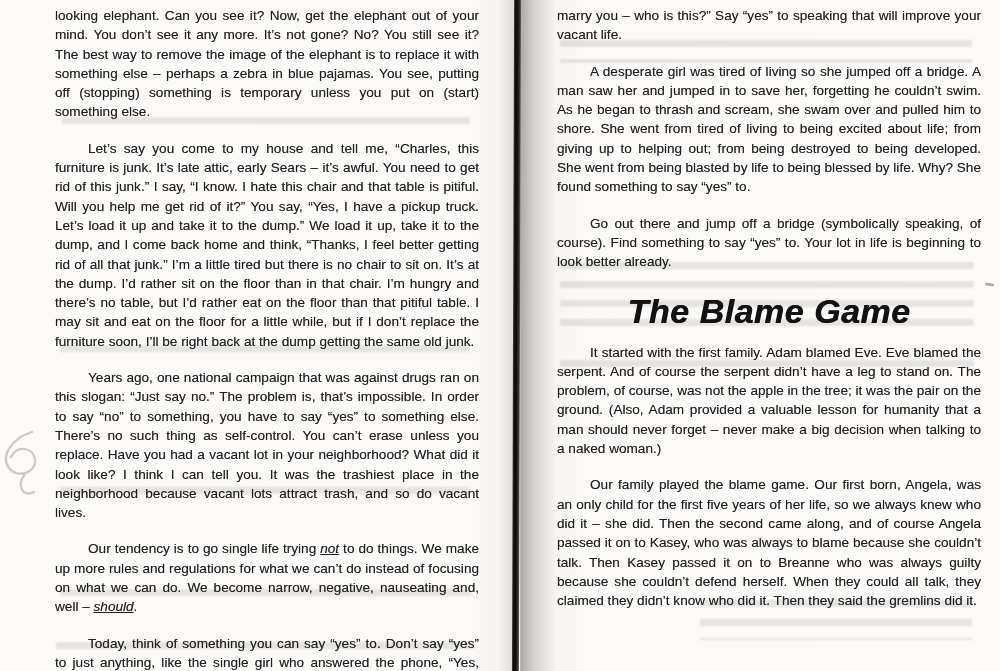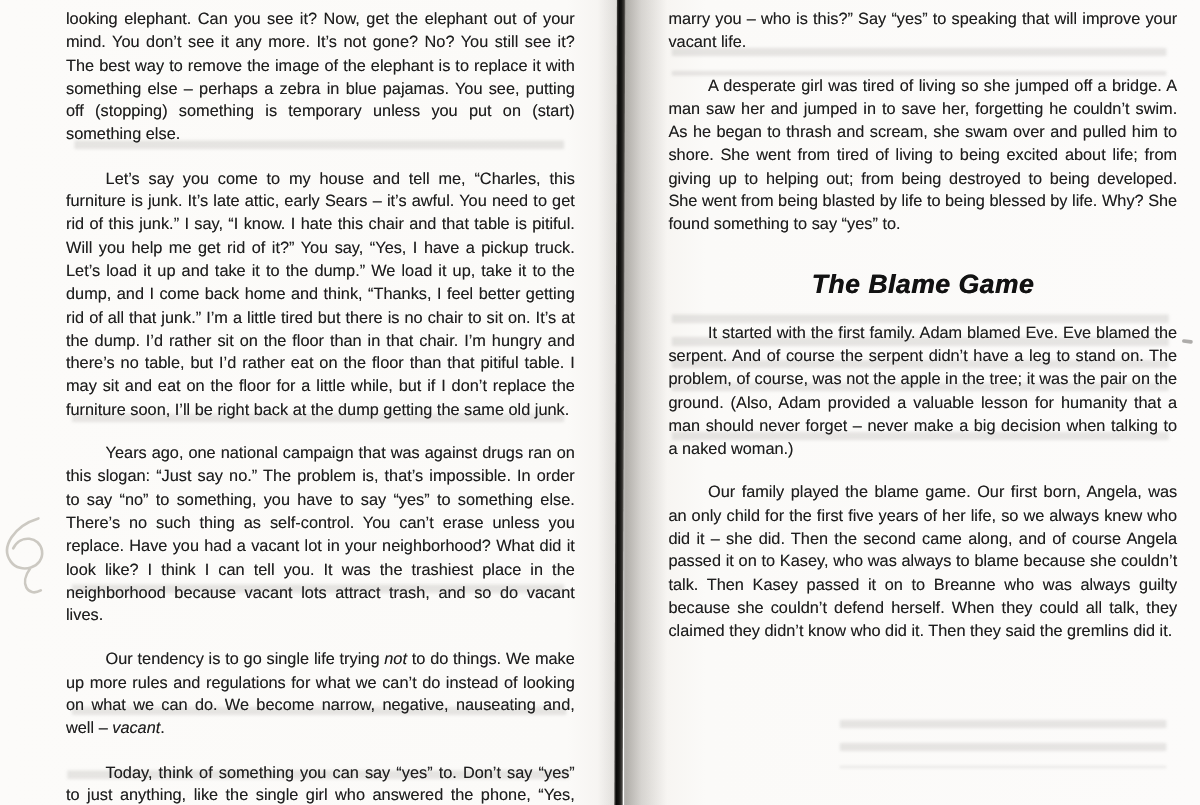--- a/index.html
+++ b/index.html
@@ -21,25 +21,25 @@
     line-height:19.3px;
     color:#1e1e1e;
     text-shadow:0 0 0.4px rgba(30,30,30,0.5);
   }
   .textcol.leftcol{left:55px;top:6px;width:424px;}
   .textcol.rightcol{left:36px;top:6px;width:424px;}
 
   .para{margin:0 0 17px 0;text-align:justify;text-indent:0;}
   .para.indent{text-indent:33px;}
   .para:last-child{margin-bottom:0;}
-  .it{font-style:italic;}
+  .it{font-style:italic;text-decoration:underline;}
 
   .section-heading{
     margin:24px 0 16px 0;
-    font-size:22px;
+    font-size:34px;
     line-height:31px;
     font-weight:bold;
     font-style:italic;
     text-align:center;
     letter-spacing:0.5px;
     color:#121212;
     text-shadow:0.5px 0 0 #121212;
   }
 
   
@@ -75,30 +75,31 @@
 </head>
 <body>
 
 <div class="scan">
 
   <div class="page left">
     <div class="textcol leftcol">
         <p class="para"><span>looking elephant. Can you see it? Now, get the elephant out of your mind. You don’t see it any more. It’s not gone? No? You still see it? The best way to remove the image of the elephant is to replace it with something else – perhaps a zebra in blue pajamas. You see, putting off (stopping) something is temporary unless you put on (start) something else.</span></p>
         <p class="para indent"><span>Let’s say you come to my house and tell me, “Charles, this furniture is junk. It’s late attic, early Sears – it’s awful. You need to get rid of this junk.” I say, “I know. I hate this chair and that table is pitiful. Will you help me get rid of it?” You say, “Yes, I have a pickup truck. Let’s load it up and take it to the dump.” We load it up, take it to the dump, and I come back home and think, “Thanks, I feel better getting rid of all that junk.” I’m a little tired but there is no chair to sit on. It’s at the dump. I’d rather sit on the floor than in that chair. I’m hungry and there’s no table, but I’d rather eat on the floor than that pitiful table. I may sit and eat on the floor for a little while, but if I don’t replace the furniture soon, I’ll be right back at the dump getting the same old junk.</span></p>
         <p class="para indent"><span>Years ago, one national campaign that was against drugs ran on this slogan: “Just say no.” The problem is, that’s impossible. In order to say “no” to something, you have to say “yes” to something else. There’s no such thing as self-control. You can’t erase unless you replace. Have you had a vacant lot in your neighborhood? What did it look like? I think I can tell you. It was the trashiest place in the neighborhood because vacant lots attract trash, and so do vacant lives.</span></p>
-        <p class="para indent"><span>Our tendency is to go single life trying </span><span class="it">not</span><span> to do things. We make up more rules and regulations for what we can’t do instead of looking on what we can do. We become narrow, negative, nauseating and, well – </span><span class="it">vacant</span><span>.</span></p>
+        <p class="para indent"><span>Our tendency is to go single life trying </span><span class="it">not</span><span> to do things. We make up more rules and regulations for what we can’t do instead of focusing on what we can do. We become narrow, negative, nauseating and, well – </span><span class="it">should</span><span>.</span></p>
         <p class="para indent"><span>Today, think of something you can say “yes” to. Don’t say “yes” to just anything, like the single girl who answered the phone, “Yes, yes, I’ll</span></p>
       </div>
   </div>
 
   <div class="page right">
     <div class="textcol rightcol">
       <div>
           <p class="para"><span>marry you – who is this?” Say “yes” to speaking that will improve your vacant life.</span></p>
           <p class="para indent"><span>A desperate girl was tired of living so she jumped off a bridge. A man saw her and jumped in to save her, forgetting he couldn’t swim. As he began to thrash and scream, she swam over and pulled him to shore. She went from tired of living to being excited about life; from giving up to helping out; from being destroyed to being developed. She went from being blasted by life to being blessed by life. Why? She found something to say “yes” to.</span></p>
+          <p class="para indent"><span>Go out there and jump off a bridge (symbolically speaking, of course). Find something to say “yes” to. Your lot in life is beginning to look better already.</span></p>
         </div>
       <h1 class="section-heading">The Blame Game</h1>
       <div>
           <p class="para indent"><span>It started with the first family.  Adam blamed Eve. Eve blamed the serpent. And of course the serpent didn’t have a leg to stand on. The problem, of course, was not the apple in the tree; it was the pair on the ground. (Also, Adam provided a valuable lesson for humanity that a man should never forget – never make a big decision when talking to a naked woman.)</span></p>
           <p class="para indent"><span>Our family played the blame game. Our first born, Angela, was an only child for the first five years of her life, so we always knew who did it – she did. Then the second came along, and of course Angela passed it on to Kasey, who was always to blame because she couldn’t talk. Then Kasey passed it on to Breanne who was always guilty because she couldn’t defend herself. When they could all talk, they claimed they didn’t know who did it. Then they said the gremlins did it.</span></p>
         </div>
     </div>
   </div>
 
   <div class="ghost" style="left:62px;top:117px;width:408px;height:15px;"></div>

